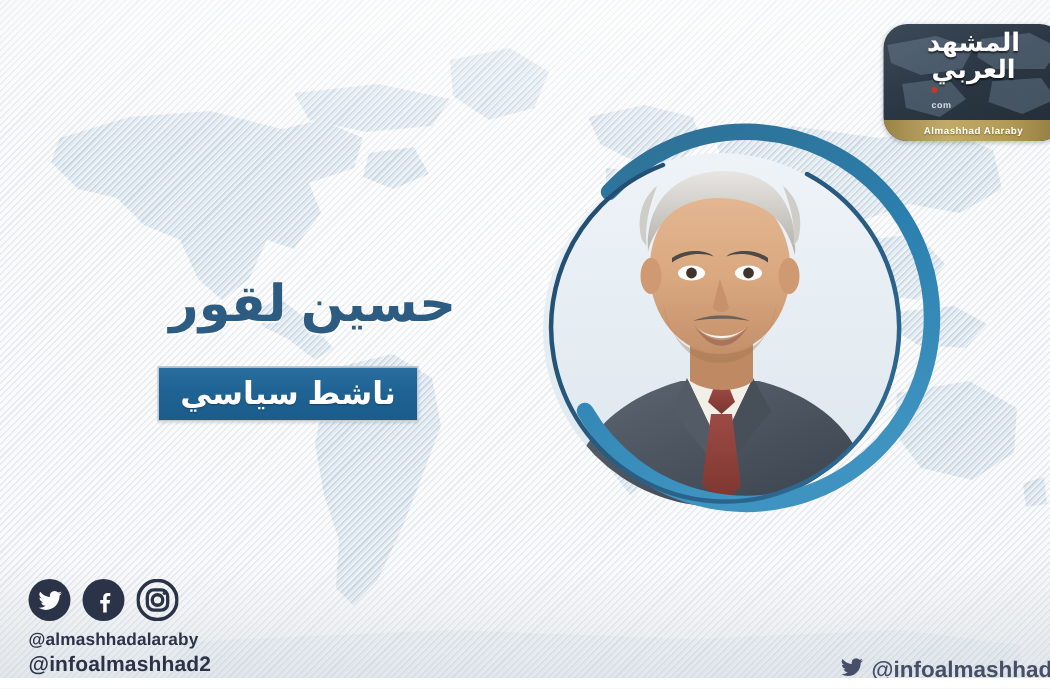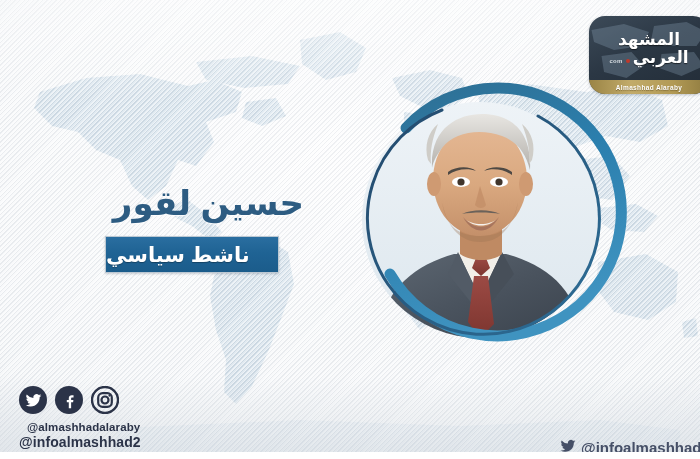--- a/index.html
+++ b/index.html
@@ -77,20 +77,21 @@
   }
   .logo-l1{
     color:#ffffff;font-size:17px;font-weight:bold;
     letter-spacing:.5px;line-height:1;
     direction:rtl;
     text-shadow:0 1px 1px rgba(0,0,0,.55);
   }
   .logo-l2row{
     display:flex;align-items:flex-end;gap:3px;
     direction:rtl;
+    flex-direction:column;
   }
   .logo-l2{
     color:#ffffff;font-size:17px;font-weight:bold;
     line-height:1;letter-spacing:.5px;
     text-shadow:0 1px 1px rgba(0,0,0,.55);
   }
   .logo-com{
     color:#d8dde2;font-size:6px;font-weight:bold;
     line-height:1;padding-bottom:2px;letter-spacing:.3px;
   }
@@ -134,23 +135,23 @@
     position:absolute;left:0;top:186px;width:304px;
     text-align:right;
     direction:rtl;
     font-size:34px;font-weight:bold;
     line-height:1.05;
     color:#2d5c82;
     letter-spacing:0px;
     text-shadow:0 1px 1px rgba(255,255,255,.85);
   }
   .role-badge{
-    position:absolute;left:105px;top:236px;
+    position:absolute;left:105px;top:244px;
     width:172px;height:35px;
-    display:flex;align-items:center;justify-content:flex-end;
+    display:flex;align-items:center;justify-content:center;
     direction:rtl;
     background:linear-gradient(180deg,#2a6ea0 0%,#1f6394 45%,#1b5c8b 100%);
     border:1px solid #bcc8d2;
     box-shadow:0 1px 2px rgba(40,60,80,.22);
   }
   .role-badge span{
     color:#ffffff;font-size:21px;font-weight:bold;
     line-height:1;letter-spacing:0px;
     text-shadow:0 1px 1px rgba(0,0,0,.30);
   }
@@ -165,21 +166,21 @@
   .sicon{
     width:28px;height:28px;border-radius:50%;
     display:flex;align-items:center;justify-content:center;
     background:#2b3348;
   }
   .sicon.ig{background:transparent;}
   .sicon svg{display:block;}
   .handles{margin-top:6px;}
   .handle1{
     color:#2b3348;font-size:11.5px;font-weight:bold;
-    line-height:1.25;letter-spacing:.1px;margin-left:8px;
+    line-height:1.25;letter-spacing:.1px;
   }
   .handle2{
     color:#2b3348;font-size:14px;font-weight:bold;
     line-height:1.25;letter-spacing:.1px;
   }
 
   
   .br-handle{
     position:absolute;left:560px;bottom:3px;
     display:flex;align-items:center;gap:5px;

